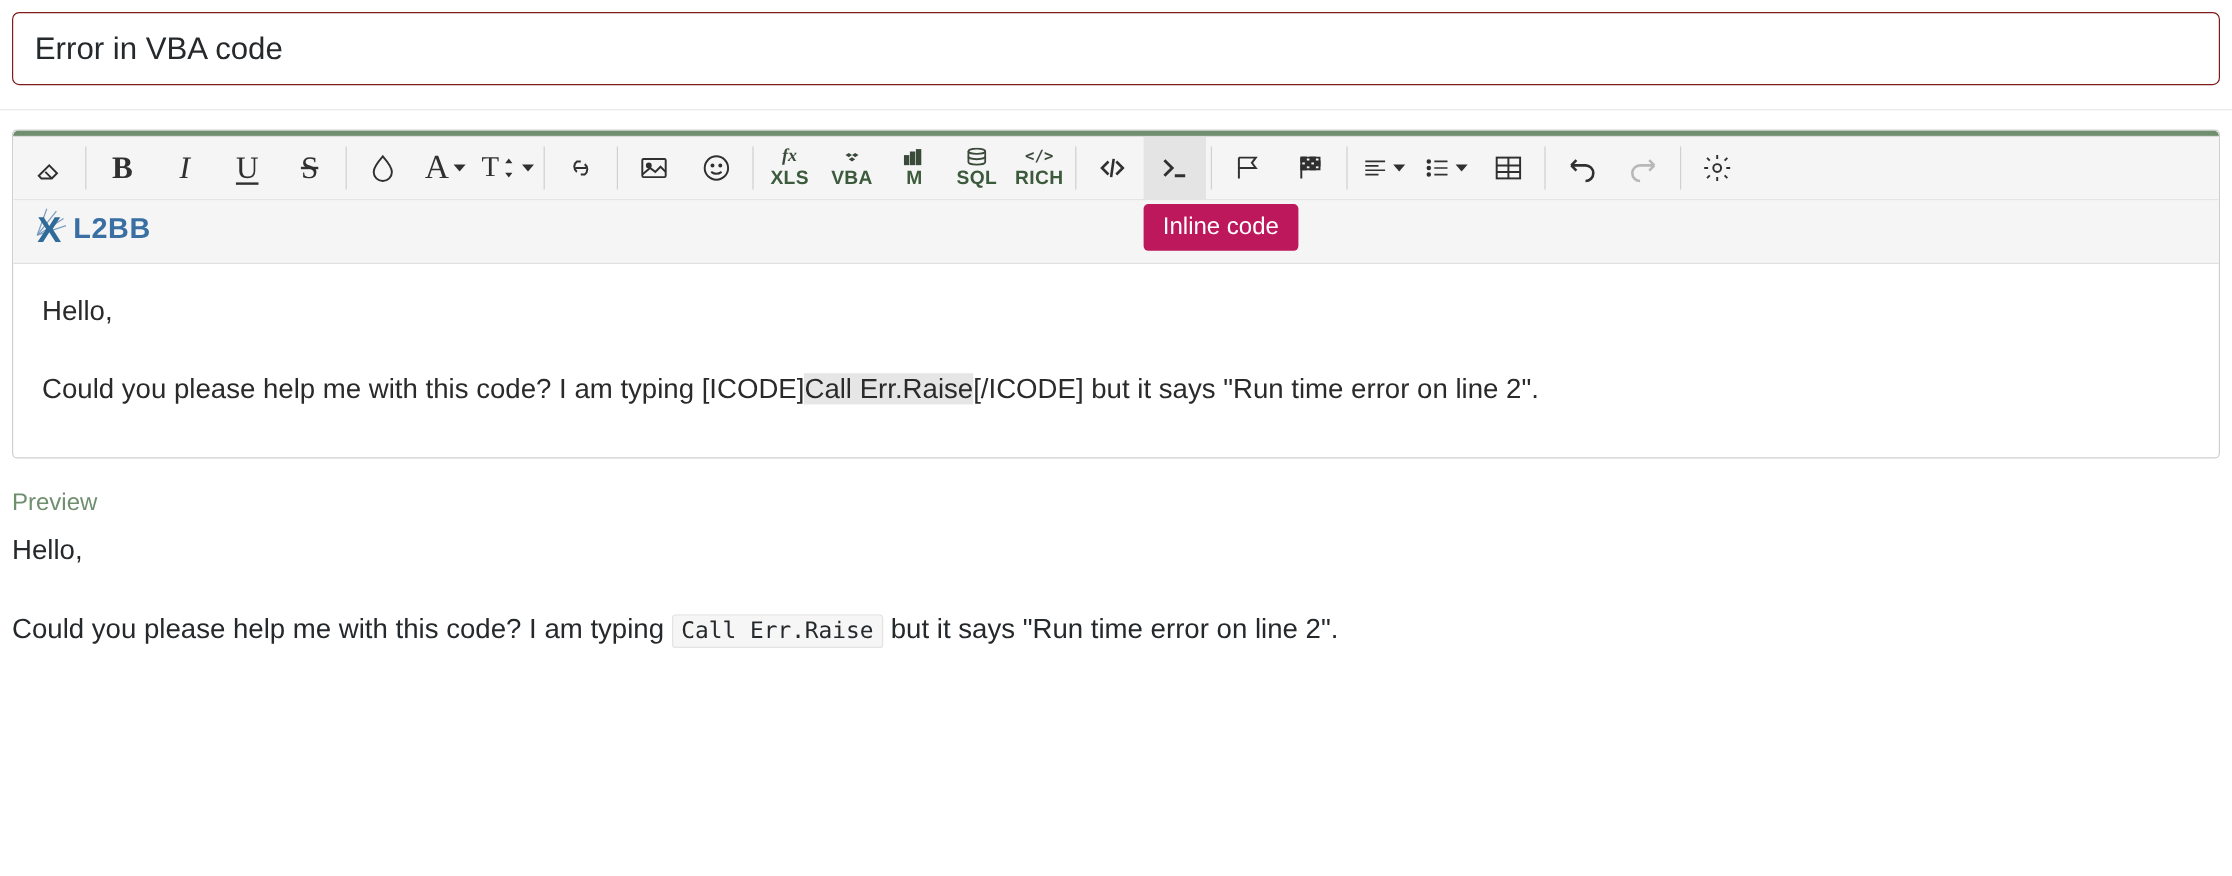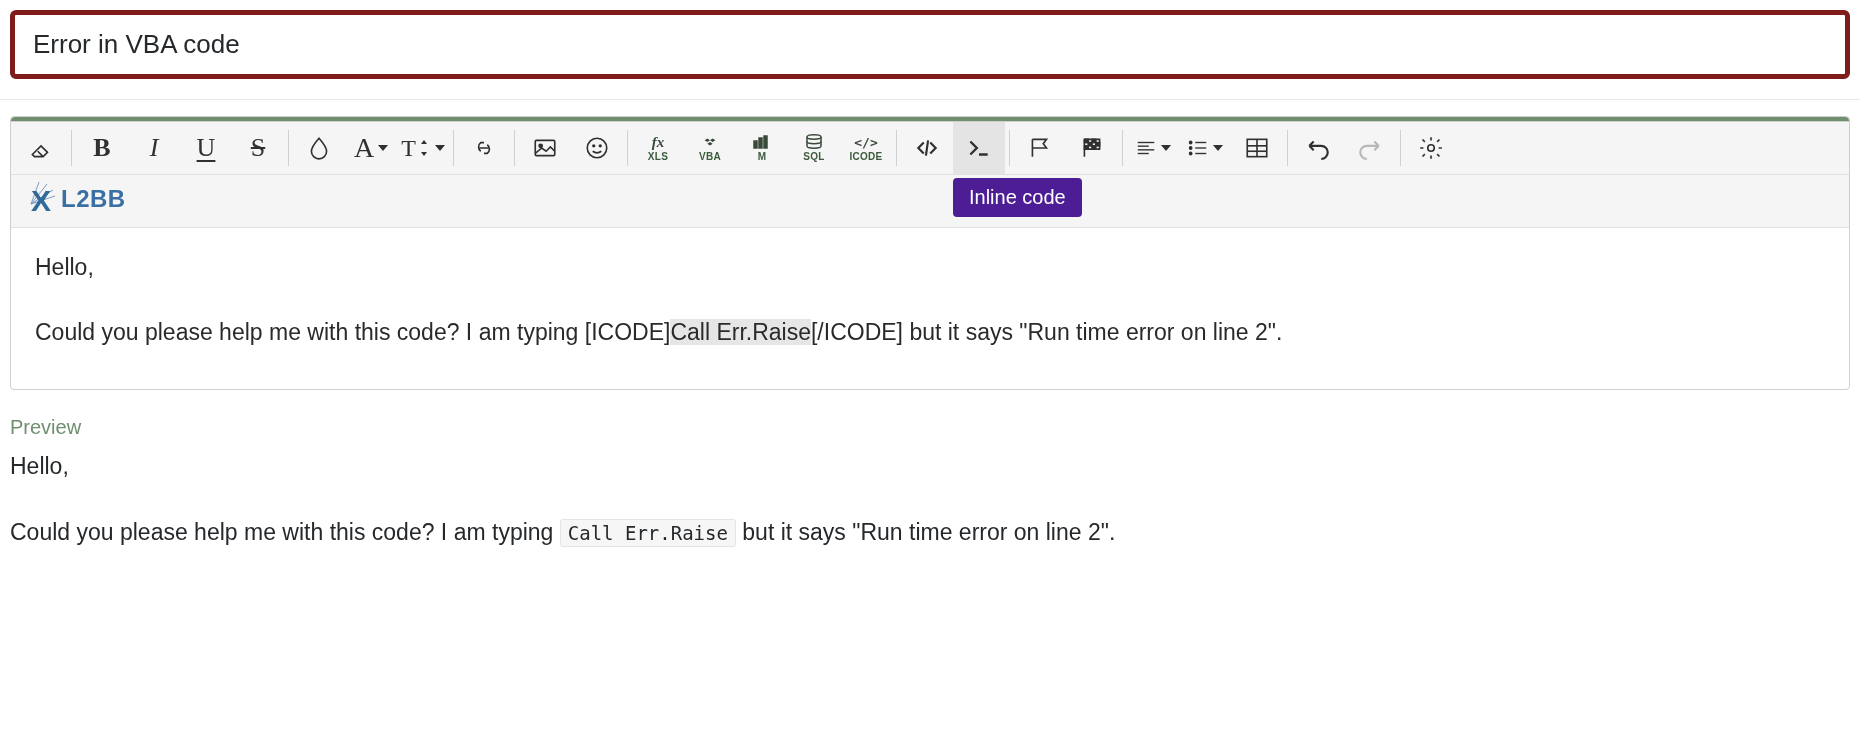--- a/index.html
+++ b/index.html
@@ -8,21 +8,21 @@
     padding: 10px;
     font-family: -apple-system, BlinkMacSystemFont, "Segoe UI", Helvetica, Arial, sans-serif;
     background: #fff;
     color: #25292c;
     font-size: 22px;
   }
   .title-input {
     width: 100%;
     padding: 14px 18px;
     font-size: 26px;
-    border: 5px solid #7f1d1d;
+    border: 1px solid #7f1d1d;
     border-radius: 6px;
     outline: none;
     color: #25292c;
   }
   .divider {
     height: 1px;
     background: #e8e8e8;
     margin: 20px -10px 16px -10px;
   }
   .editor-wrap {
@@ -75,21 +75,21 @@
     width: 1px;
     height: 36px;
     background: #d0d0d0;
     margin: 0 4px;
   }
   .letter { font-size: 26px; font-family: Georgia, "Times New Roman", serif; }
   .letter.bold { font-weight: bold; }
   .letter.italic { font-style: italic; }
   .letter.underline { text-decoration: underline; text-underline-offset: 4px; }
   .letter.strike { text-decoration: line-through; }
-  .icon-label { font-size: 10px; font-weight: 700; color: #3c5a3c; letter-spacing: 0.3px; }
+  .icon-label { font-size: 16px; font-weight: 700; color: #3c5a3c; letter-spacing: 0.3px; }
   .xl2bb {
     display: flex;
     align-items: center;
     padding: 6px 14px 10px 20px;
     height: 52px;
     cursor: pointer;
   }
   .xl2bb-mark { position: relative; width: 34px; height: 34px; }
   .xl2bb-x {
     font-family: Arial, sans-serif; font-weight: 900; font-size: 30px;
@@ -101,21 +101,21 @@
   }
   .toolbar-row2 {
     display: flex; align-items: center;
     background: #f5f5f5;
     border-bottom: 1px solid #e0e0e0;
   }
   .tooltip {
     position: absolute;
     top: 56px;
     left: 0;
-    background: #4c1d95;
+    background: #be185d;
     color: #fff;
     font-size: 20px;
     padding: 8px 16px;
     border-radius: 4px;
     white-space: nowrap;
     z-index: 10;
   }
   .editor-body {
     padding: 22px 24px 40px 24px;
     min-height: 150px;
@@ -250,21 +250,21 @@
         <svg viewBox="0 0 18 16" style="width:18px;height:16px">
             <ellipse cx="9" cy="3" rx="7" ry="2.2" fill="none" stroke="#3a4a3a" stroke-width="1.5"></ellipse>
             <path d="M2 3 V12 A7 2.2 0 0 0 16 12 V3" fill="none" stroke="#3a4a3a" stroke-width="1.5"></path>
             <path d="M2 7.5 A7 2.2 0 0 0 16 7.5" fill="none" stroke="#3a4a3a" stroke-width="1.5"></path>
           </svg>
       </span>
       <span class="icon-label">SQL</span>
     </div>
     <div class="btn small-text">
       <span class="stack-top" style="font-family:monospace;font-size:13px;font-weight:bold;color:#3a4a3a">&lt;/&gt;</span>
-      <span class="icon-label">ICODE</span>
+      <span class="icon-label">RICH</span>
     </div>
     <div class="sep"></div>
 
     <div class="btn">
       <svg viewBox="0 0 24 24">
           <path d="M9 7 L4 12 L9 17 M15 7 L20 12 L15 17 M13 5 L11 19" stroke-width="2"></path>
         </svg>
     </div>
     <div class="btn active" style="position:relative">
       <svg viewBox="0 0 24 24">

